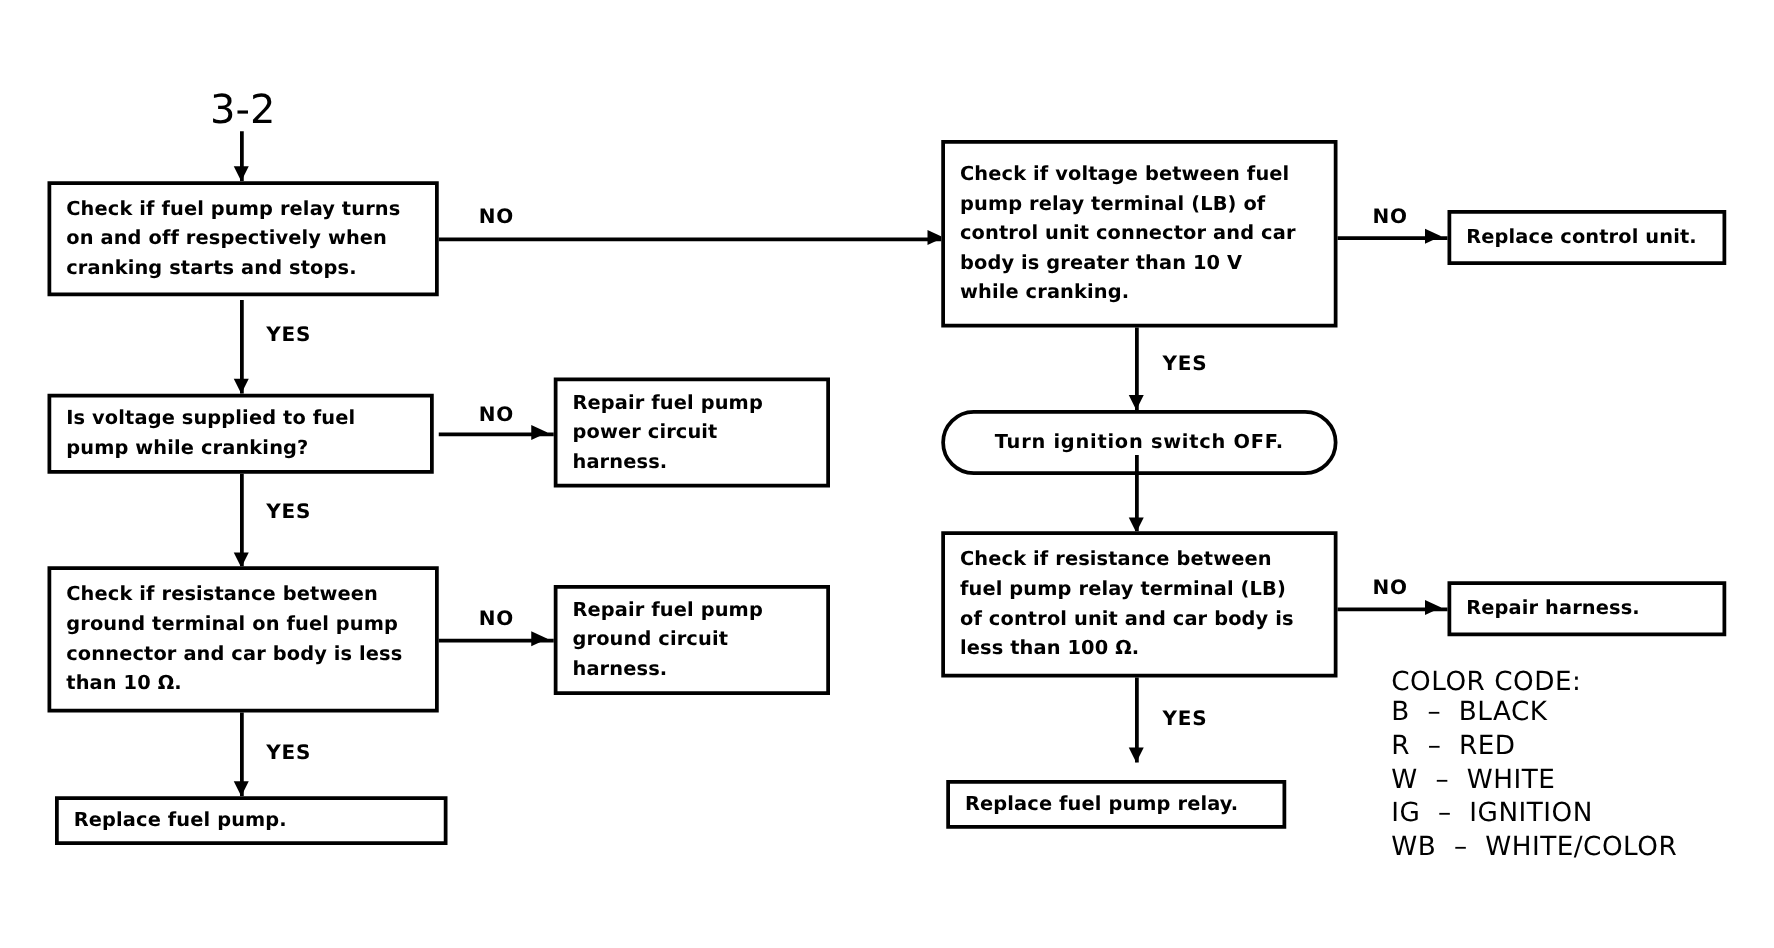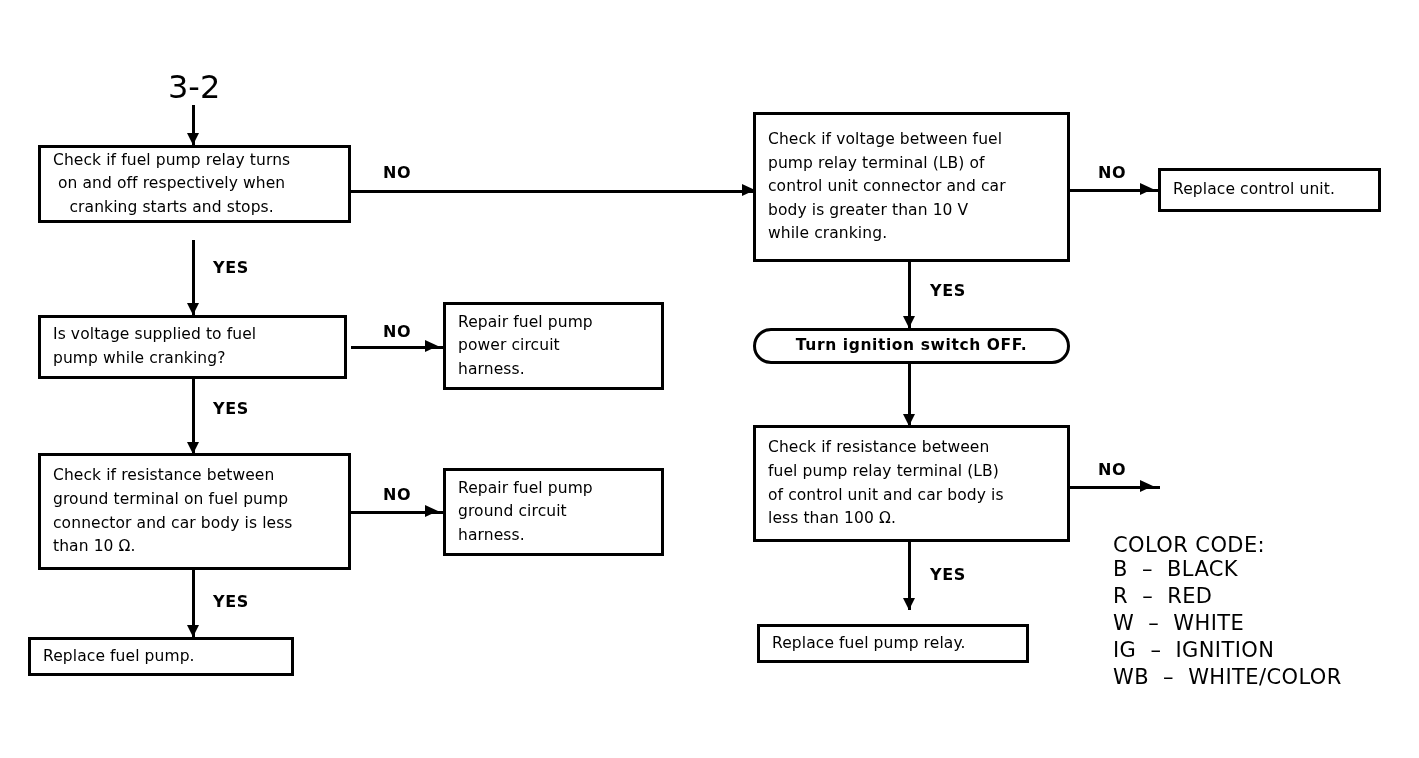--- a/index.html
+++ b/index.html
@@ -21,21 +21,21 @@
     box-sizing: border-box;
     border: 3px solid #000;
     background: #fff;
     display: flex;
     align-items: center;
     padding: 6px 12px;
   }
   .node .txt {
     font-size: 15.5px;
     line-height: 1.52;
-    font-weight: normal;
+    font-weight: bold;
     letter-spacing: 0.1px;
     white-space: pre-line;
   }
   .node.term {
     border-radius: 40px;
     justify-content: center;
     padding: 4px 18px;
   }
   .node.term .txt {
     font-weight: bold;
@@ -84,21 +84,21 @@
 </style>
 </head>
 <body>
 
 <div id="page">
 
   <div class="pagenum" style="left:168px; top:68px;">3-2</div>
   <div class="edge v" style="left:192px; top:105px; height:40px;"></div>
   <div class="arrow-down" style="left:187px; top:133px;"></div>
 
-  <div class="node" style="left:38px; top:145px; width:313px; height:78px;text-align:center;">
+  <div class="node" style="left:38px; top:145px; width:313px; height:92px;">
     <span class="txt">Check if fuel pump relay turns
 on and off respectively when
 cranking starts and stops.</span>
   </div>
 
   <div class="lbl" style="left:213px; top:258px;">YES</div>
   <div class="edge v" style="left:192px; top:240px; height:75px;"></div>
   <div class="arrow-down" style="left:187px; top:303px;"></div>
 
   <div class="lbl" style="left:383px; top:163px;">NO</div>
@@ -138,21 +138,21 @@
   <div class="node" style="left:443px; top:468px; width:221px; height:88px;">
     <span class="txt">Repair fuel pump
 ground circuit
 harness.</span>
   </div>
 
   <div class="lbl" style="left:213px; top:592px;">YES</div>
   <div class="edge v" style="left:192px; top:570px; height:67px;"></div>
   <div class="arrow-down" style="left:187px; top:625px;"></div>
 
-  <div class="node" style="left:28px; top:637px; width:266px; height:39px;">
+  <div class="node" style="left:44px; top:637px; width:314px; height:39px;">
     <span class="txt">Replace fuel pump.</span>
   </div>
 
   <div class="node" style="left:753px; top:112px; width:317px; height:150px;">
     <span class="txt">Check if voltage between fuel
 pump relay terminal (LB) of
 control unit connector and car
 body is greater than 10 V
 while cranking.</span>
   </div>
@@ -162,38 +162,41 @@
   <div class="arrow-right" style="left:1140px; top:183px;"></div>
 
   <div class="node" style="left:1158px; top:168px; width:223px; height:44px;">
     <span class="txt">Replace control unit.</span>
   </div>
 
   <div class="lbl" style="left:930px; top:281px;">YES</div>
   <div class="edge v" style="left:908px; top:262px; height:66px;"></div>
   <div class="arrow-down" style="left:903px; top:316px;"></div>
 
-  <div class="node term" style="left:753px; top:328px; width:317px; height:36px;">
+  <div class="node term" style="left:753px; top:328px; width:317px; height:52px;">
     <span class="txt">Turn ignition switch OFF.</span>
   </div>
 
   <div class="edge v" style="left:908px; top:364px; height:62px;"></div>
   <div class="arrow-down" style="left:903px; top:414px;"></div>
 
   <div class="node" style="left:753px; top:425px; width:317px; height:117px;">
     <span class="txt">Check if resistance between
 fuel pump relay terminal (LB)
 of control unit and car body is
 less than 100 Ω.</span>
   </div>
 
   <div class="lbl" style="left:1098px; top:460px;">NO</div>
   <div class="edge h" style="left:1070px; top:486px; width:90px;"></div>
   <div class="arrow-right" style="left:1140px; top:480px;"></div>
 
+  <div class="node" style="left:1158px; top:465px; width:223px; height:44px;">
+    <span class="txt">Repair harness.</span>
+  </div>
 
   <div class="lbl" style="left:930px; top:565px;">YES</div>
   <div class="edge v" style="left:908px; top:542px; height:68px;"></div>
   <div class="arrow-down" style="left:903px; top:598px;"></div>
 
   <div class="node" style="left:757px; top:610px; width:272px; height:39px;margin-top:14px;">
     <span class="txt">Replace fuel pump relay.</span>
   </div>
 
   <div class="legend" style="left:1113px; top:535px;">

